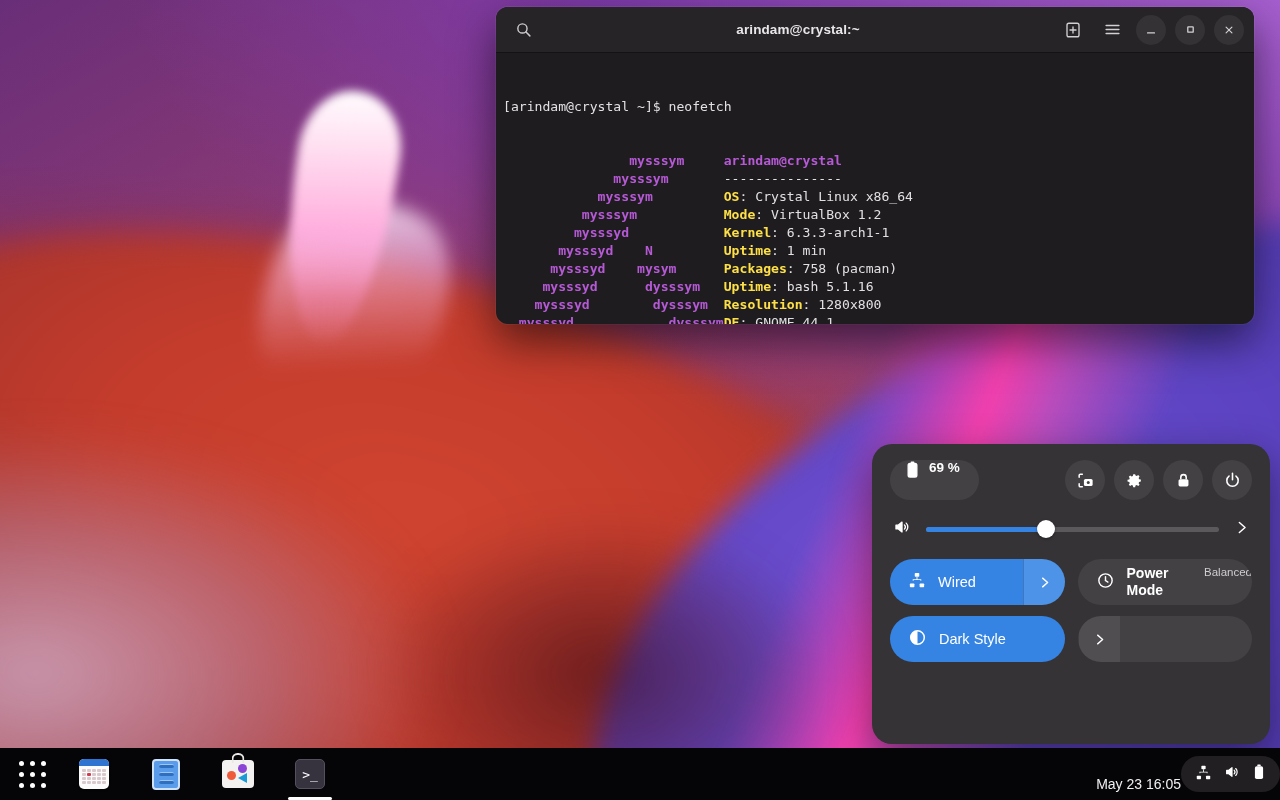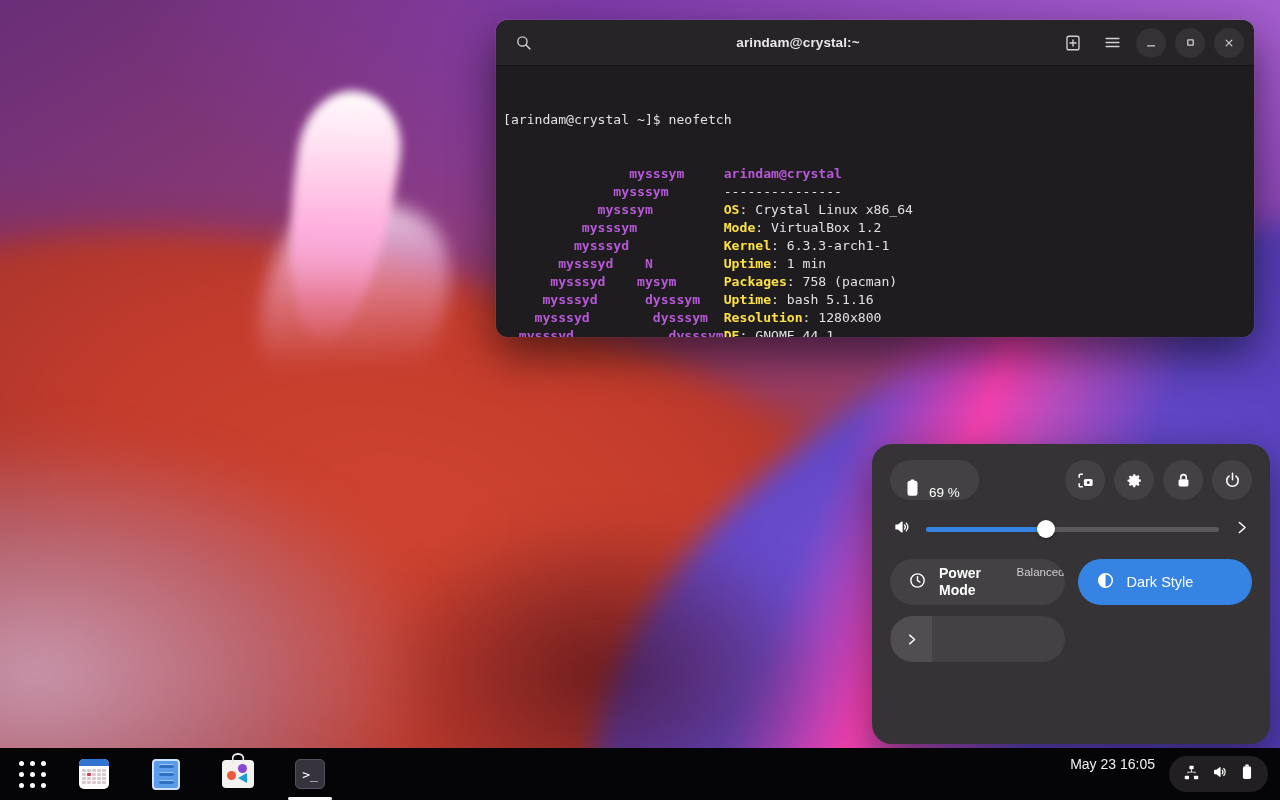--- a/index.html
+++ b/index.html
@@ -81,21 +81,21 @@
   .wp-darkcore {
     position:absolute;
     left:30%; top:70%;
     width:34%; height:40%;
     background:radial-gradient(ellipse at 50% 50%, rgba(60,12,22,0.65) 0%, rgba(80,18,30,0.32) 45%, rgba(90,20,34,0) 75%);
     filter:blur(20px);
   }
 
   
   #terminal {
-    position:absolute; left:496px; top:20px; width:758px; height:317px;
+    position:absolute; left:496px; top:7px; width:758px; height:317px;
     background:#1e1c1e;
     border-radius:12px;
     box-shadow:0 18px 44px rgba(0,0,0,0.55), 0 0 0 1px rgba(255,255,255,0.07);
     overflow:hidden;
     display:flex; flex-direction:column;
   }
   .term-header {
     height:46px; flex:none;
     background:#262426;
     display:flex; align-items:center;
@@ -138,22 +138,22 @@
   #quicksettings {
     position:absolute; left:872px; top:444px; width:398px; height:300px;
     background:#353336; border-radius:20px;
     box-shadow:0 14px 40px rgba(0,0,0,0.45);
     padding:16px 18px;
     color:#fff;
   }
   .qs-toprow { display:flex; align-items:center; height:40px; }
   .qs-battery {
     height:40px; border-radius:20px; background:#434144;
-    display:flex; align-items:flex-end; gap:9px;
-    padding:0 19px 0 15px; font-size:13.5px; font-weight:normal;
+    display:flex; align-items:flex-start; gap:9px;
+    padding:0 19px 0 15px; font-size:13.5px; font-weight:bold;
   }
   .qs-iconbtns { margin-left:auto; display:flex; gap:9px; }
   .qs-round {
     width:40px; height:40px; border-radius:50%; background:#434144;
     display:flex; align-items:center; justify-content:center;
   }
   .qs-volrow { display:flex; align-items:center; gap:14px; margin-top:15px; height:28px; padding:0 2px; }
   .qs-slider { flex:1; height:5px; border-radius:3px; background:#5c595c; position:relative; }
   .qs-slider-fill { position:absolute; left:0; top:0; bottom:0; border-radius:3px; background:#3584e4; }
   .qs-slider-knob {
@@ -191,21 +191,21 @@
   }
   .tb-apps { width:64px; display:flex; align-items:center; justify-content:center; }
   .dotgrid { display:grid; grid-template-columns:repeat(3,5px); gap:6px; }
   .dotgrid i { width:5px; height:5px; border-radius:50%; background:#fff; display:block; }
   .tb-launchers { display:flex; align-items:center; gap:28px; margin-left:8px; }
   .tb-item { position:relative; width:44px; height:44px; display:flex; align-items:center; justify-content:center; }
   .tb-indicator {
     position:absolute; bottom:-4px; left:50%; transform:translateX(-50%);
     width:44px; height:3px; background:#ffffff; border-radius:2px;
   }
-  .tb-right { margin-left:auto; display:flex; align-items:flex-start; gap:14px; padding-right:12px; }
+  .tb-right { margin-left:auto; display:flex; align-items:flex-end; gap:0; }
   .tb-clock { color:#f2f0f2; font-size:14px; }
   .tb-tray {
     height:36px; border-radius:18px; background:#211f22;
     display:flex; align-items:center; gap:11px; padding:0 14px;
     color:#fff;
   }
 
   
   .ic-cal { width:30px; height:30px; border-radius:5px; background:#fbfbfb; overflow:hidden; box-shadow:0 1px 2px rgba(0,0,0,.5); }
   .ic-cal .bar { height:7px; background:#2f74d0; }
@@ -369,20 +369,38 @@
     </div>
     <span>
       <svg width="17" height="17" viewBox="0 0 24 24" fill="none" stroke="#fff" stroke-width="2.1" stroke-linecap="round" stroke-linejoin="round">
         <polyline points="9,5 17,12 9,19"></polyline>
       </svg>
     </span>
   </div>
 
   <div class="qs-grid">
 
+    <div class="qs-tile active">
+      <div class="qs-tile-main">
+        <span>
+          <svg width="18" height="18" viewBox="0 0 24 24" fill="#fff">
+            <rect x="9" y="2.5" width="6" height="5" rx="1"></rect>
+            <rect x="2.5" y="16.5" width="6" height="5" rx="1"></rect>
+            <rect x="15.5" y="16.5" width="6" height="5" rx="1"></rect>
+            <path d="M11.4 7.5h1.2v3.4h5.1v2.2h-1.2v-1.2H7.5v1.2H6.3v-2.2h5.1z"></path>
+          </svg>
+        </span>
+        <span class="qs-label">Wired</span>
+      </div>
+      <div class="qs-tile-arrow">
+        <svg width="15" height="15" viewBox="0 0 24 24" fill="none" stroke="#fff" stroke-width="2.2" stroke-linecap="round" stroke-linejoin="round">
+          <polyline points="9,5 17,12 9,19"></polyline>
+        </svg>
+      </div>
+    </div>
 
     <div class="qs-tile">
       <div class="qs-tile-main">
         <span>
           <svg width="19" height="19" viewBox="0 0 24 24" fill="none" stroke="#fff" stroke-width="1.8" stroke-linecap="round">
             <circle cx="12" cy="12" r="8.4"></circle>
             <line x1="12" y1="12" x2="12" y2="7.3"></line>
             <line x1="12" y1="12" x2="15" y2="14"></line>
           </svg>
         </span>

